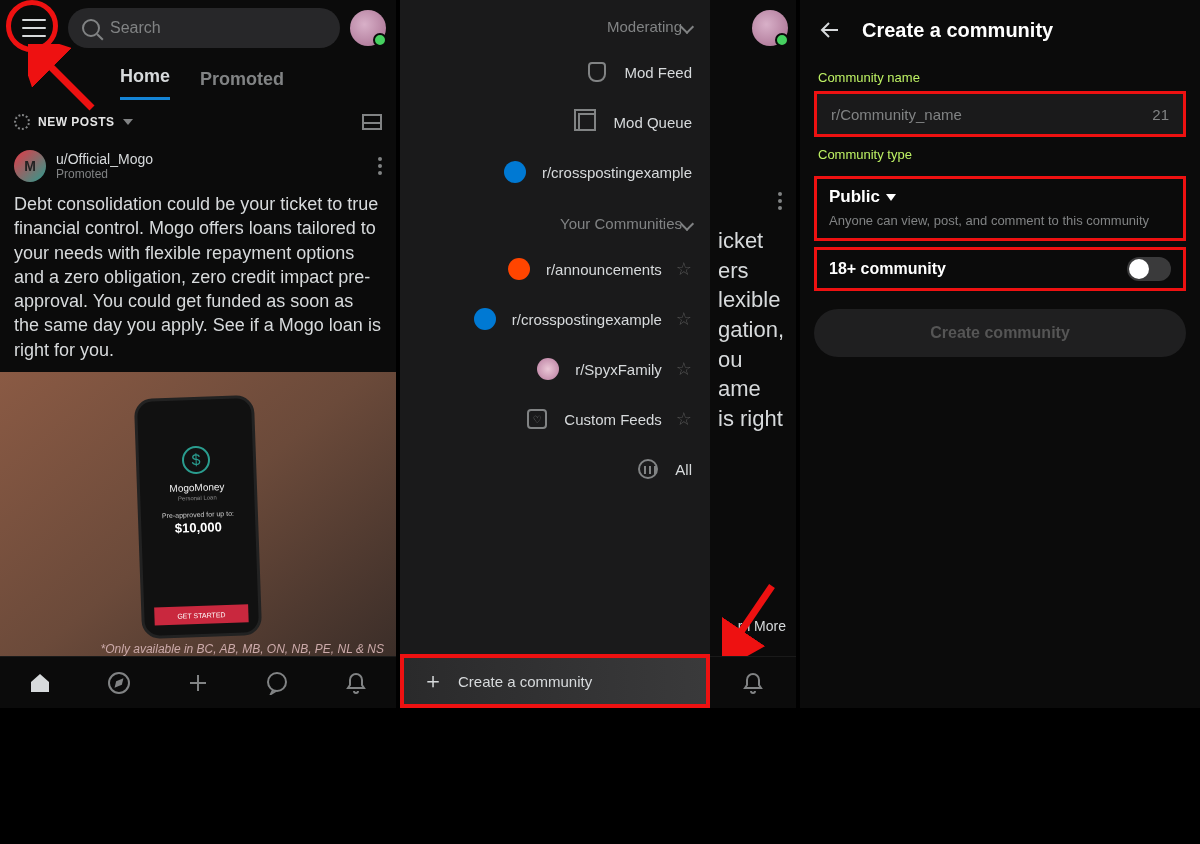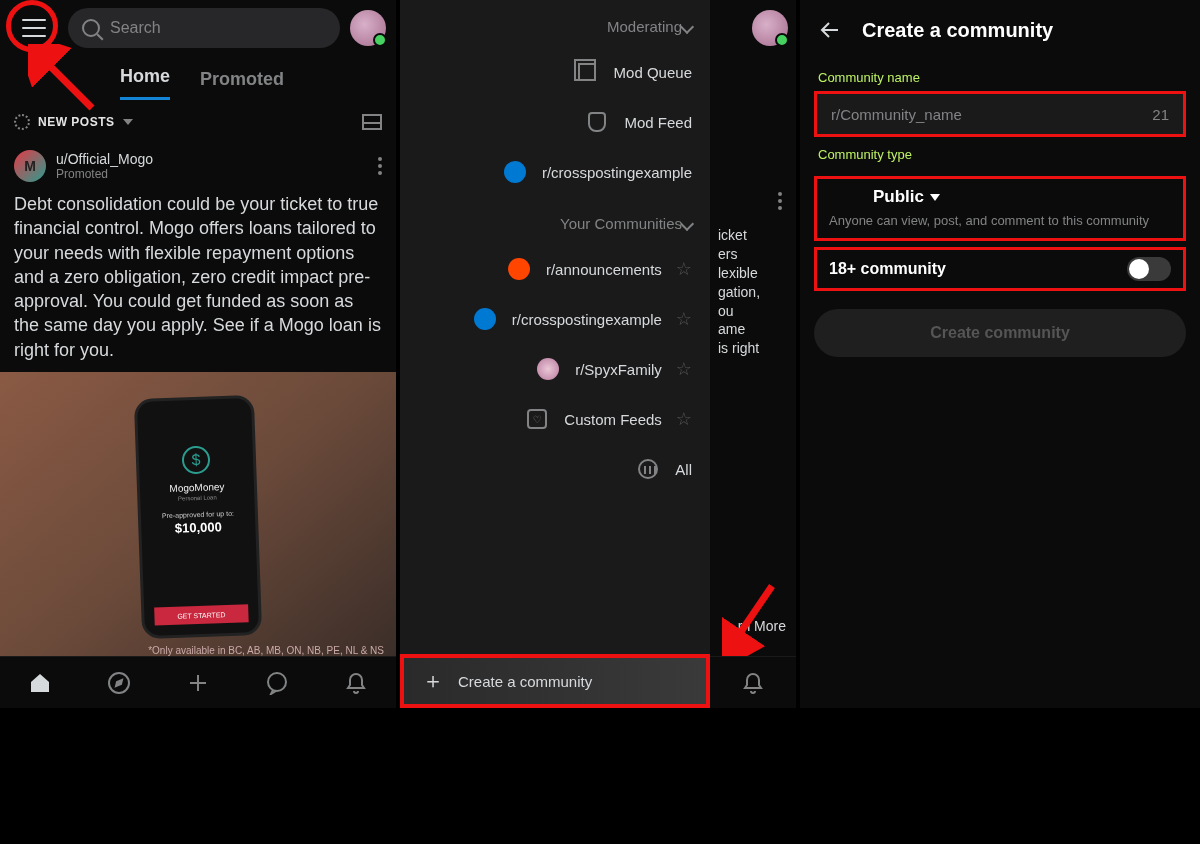--- a/index.html
+++ b/index.html
@@ -49,38 +49,38 @@
   .more-dots span { width:4px; height:4px; background:#818384; border-radius:50%; display:block; }
   .post-body { font-size:18px; line-height:1.35; color:#d7dadc; margin-top:10px; font-weight:500; }
   .post-image { margin:10px -14px 0 -14px; height:290px; background:linear-gradient(140deg,#8a5a44 0%, #6b4a3a 50%, #3a2d28 100%); display:flex; align-items:center; justify-content:center; position:relative; overflow:hidden; }
   .phone { width:120px; height:240px; background:#111; border-radius:18px; border:3px solid #222; position:relative; display:flex; flex-direction:column; align-items:center; padding:26px 10px 14px 10px; transform: rotate(-2deg); }
   .phone .dollar { width:28px; height:28px; border:2px solid #2a9d8f; border-radius:50%; color:#2a9d8f; display:flex; align-items:center; justify-content:center; font-size:16px; margin-top:20px;}
   .phone .brand { color:#eee; font-size:10px; margin-top:8px; }
   .phone .sub { color:#888; font-size:6px; margin-top:2px;}
   .phone .pre { color:#ccc; font-size:7px; margin-top:10px;}
   .phone .amount { color:#fff; font-size:13px; font-weight:700; margin-top:2px;}
   .phone .cta { position:absolute; bottom:10px; left:10px; right:10px; height:18px; background:#c9283e; color:#fff; font-size:7px; display:flex; align-items:center; justify-content:center;}
-  .disclaimer { position:absolute; bottom:6px; right:12px; font-size:10px; color:#cfa; color:#caa; }
+  .disclaimer { position:absolute; bottom:6px; right:12px; font-size:12px; color:#cfa; color:#caa;font-style:italic; }
   .post-footer { display:flex; align-items:center; justify-content:space-between; padding:14px 14px; }
   .footer-link { font-size:14px; color:#d7dadc; }
   .learn-btn { background:#272729; color:#d7dadc; border-radius:18px; padding:8px 14px; font-size:14px; font-weight:600; }
 
   .bottom-nav { position:absolute; bottom:0; left:0; right:0; height:52px; background:#0b0b0b; display:flex; align-items:center; justify-content:space-around; border-top:1px solid #1a1a1a; }
   .nav-icn { color:#818384; width:26px; height:26px; display:flex; align-items:center; justify-content:center; }
   svg { display:block; }
 
   
   .red-arrow-1 { position:absolute; top:44px; left:28px; width:80px; height:80px; pointer-events:none; }
 
   
   .drawer { width:310px; background:#1a1a1b; display:flex; flex-direction:column; position:relative;align-items:flex-end; }
   .partial { flex:1; background:#0b0b0b; position:relative; overflow:hidden;}
   .partial .avatar { position:absolute; top:10px; right:8px; }
   .partial .more-dots { position:absolute; top:192px; right:14px; }
-  .partial-text { position:absolute; top:226px; right:8px; text-align:left; font-size:14px; color:#d7dadc; line-height:1.35; font-weight:500; width:70px; direction:rtl; }
+  .partial-text { position:absolute; top:226px; right:8px; text-align:left; font-size:22px; color:#d7dadc; line-height:1.35; font-weight:500; width:70px; direction:rtl; }
   .partial-learn { position:absolute; bottom:74px; right:10px; font-size:14px; color:#d7dadc; }
 
   .drawer-section-header { display:flex; align-items:center; justify-content:space-between; padding:18px 18px 12px 18px; color:#818384; font-size:15px; }
   .chev-sm { width:10px; height:10px; border-right:2px solid #818384; border-bottom:2px solid #818384; transform:rotate(45deg); }
 
   .drawer-item { display:flex; align-items:center; gap:14px; padding:12px 18px; color:#d7dadc; font-size:15px; }
   .drawer-item .di-icon { width:26px; height:26px; display:flex; align-items:center; justify-content:center; color:#818384; }
   .shield { width:18px; height:20px; border:2px solid #818384; border-radius:4px 4px 8px 8px; }
   .queue { width:18px; height:18px; border:2px solid #818384; position:relative; }
   .queue::before { content:""; position:absolute; width:18px; height:18px; border:2px solid #818384; top:-6px; left:-6px; }
@@ -99,21 +99,21 @@
 
   .partial .bottom-nav { left:0; }
 
   
   .p3-header { display:flex; align-items:center; gap:20px; padding:18px 18px; }
   .back-arrow { color:#d7dadc; font-size:22px; }
   .p3-title { font-size:20px; font-weight:700; color:#fff; }
   .p3-label { font-size:13px; color:#bef264; padding:10px 18px 6px 18px; }
   .p3-input-row { margin:0 14px; border:3px solid #e11; background:#1a1a1b; height:46px; display:flex; align-items:center; padding:0 14px; color:#818384; font-size:15px; justify-content:space-between; }
   .p3-type-row { margin:8px 14px 0 14px; border:3px solid #e11; padding:8px 12px 10px 12px; }
-  .p3-type-title { color:#fff; font-size:17px; font-weight:700; display:flex; align-items:center; gap:6px;margin-left:44px; }
+  .p3-type-title { color:#fff; font-size:17px; font-weight:700; display:flex; align-items:center; gap:6px; }
   .caret-dn { width:0; height:0; border-left:5px solid transparent; border-right:5px solid transparent; border-top:7px solid #fff; }
   .p3-type-desc { color:#818384; font-size:13px; margin-top:6px; }
   .p3-18-row { margin:6px 14px 0 14px; border:3px solid #e11; height:44px; display:flex; align-items:center; justify-content:space-between; padding:0 12px; color:#fff; font-weight:700; font-size:16px;}
   .toggle { width:44px; height:24px; background:#3a3a3b; border-radius:12px; position:relative; }
   .toggle::after { content:""; position:absolute; width:20px; height:20px; background:#fff; border-radius:50%; top:2px; left:2px; }
   .create-btn { margin:18px 14px; height:48px; border-radius:24px; background:#1f1f20; color:#555; display:flex; align-items:center; justify-content:center; font-size:16px; font-weight:700; }
 </style>
 </head>
 <body>
 
@@ -221,29 +221,29 @@
 </div>
 
 <div class="panel panel2">
   <div class="drawer">
     <div class="drawer-section-header">
       <span>Moderating</span>
       <div class="chev-sm"></div>
     </div>
     <div class="drawer-item">
       <div class="di-icon">
+          <div class="shield"></div>
+        </div>
+      <span>Mod Feed</span>
+    </div>
+    <div class="drawer-item">
+      <div class="di-icon">
           <div class="queue"></div>
         </div>
       <span>Mod Queue</span>
-    </div>
-    <div class="drawer-item">
-      <div class="di-icon">
-          <div class="shield"></div>
-        </div>
-      <span>Mod Feed</span>
     </div>
     <div class="drawer-item">
       <div class="di-icon">
           <div class="circ blue"></div>
         </div>
       <span>r/crosspostingexample</span>
     </div>
 
     <div class="drawer-section-header">
       <span>Your Communities</span>

